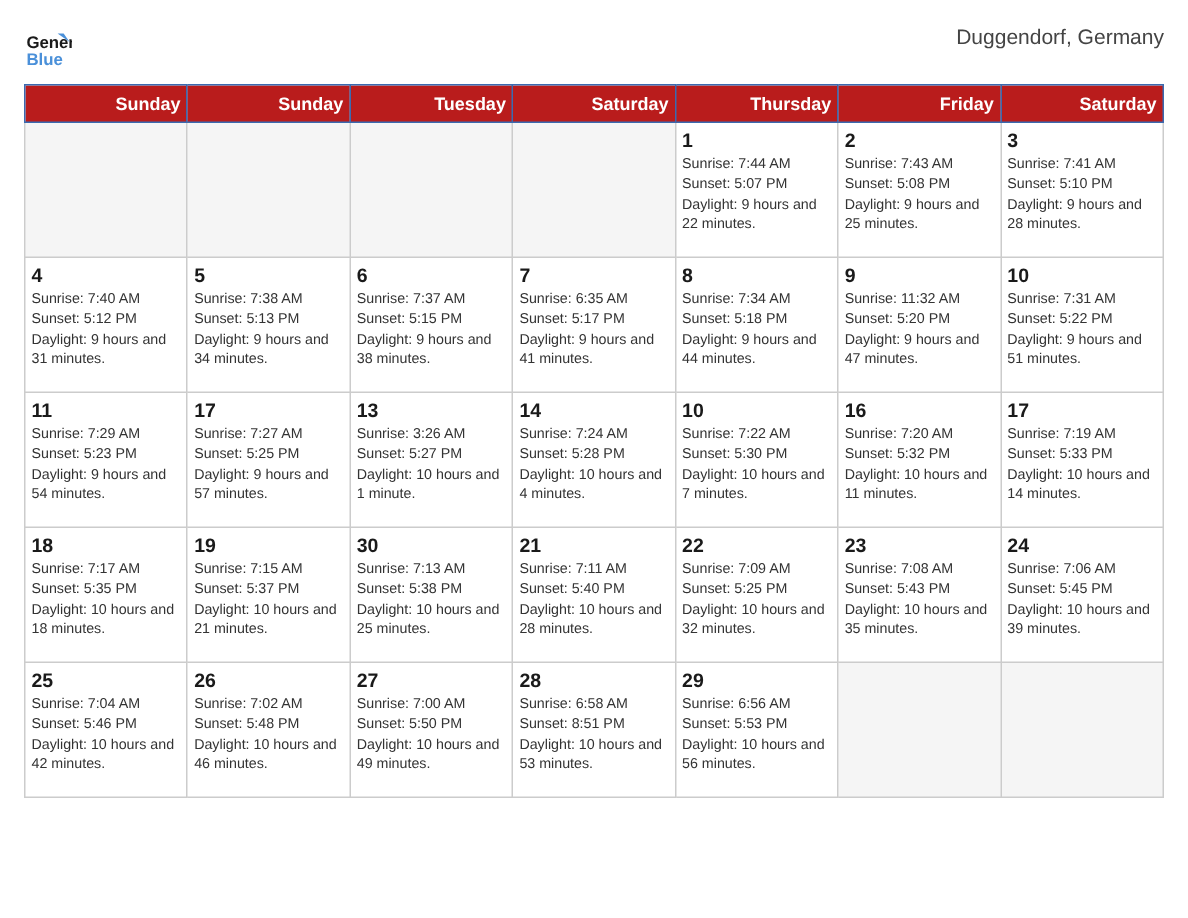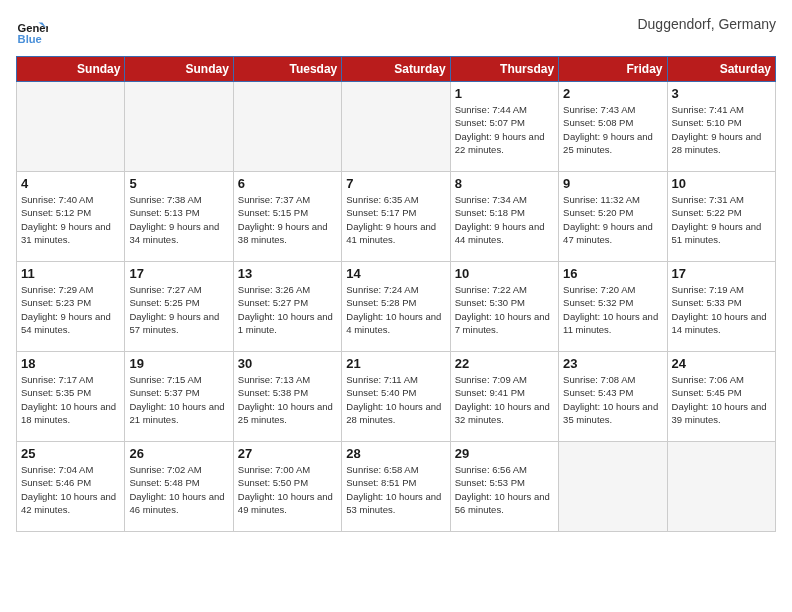--- a/index.html
+++ b/index.html
@@ -259,21 +259,21 @@
         <td>
           <span class="day-number">21</span>
           <div class="day-info">Sunrise: 7:11 AM
 Sunset: 5:40 PM
 Daylight: 10 hours
 and 28 minutes.</div>
         </td>
         <td>
           <span class="day-number">22</span>
           <div class="day-info">Sunrise: 7:09 AM
-Sunset: 9:41 PM
+Sunset: 5:25 PM
 Daylight: 10 hours
 and 32 minutes.</div>
         </td>
         <td>
           <span class="day-number">23</span>
           <div class="day-info">Sunrise: 7:08 AM
 Sunset: 5:43 PM
 Daylight: 10 hours
 and 35 minutes.</div>
         </td>

